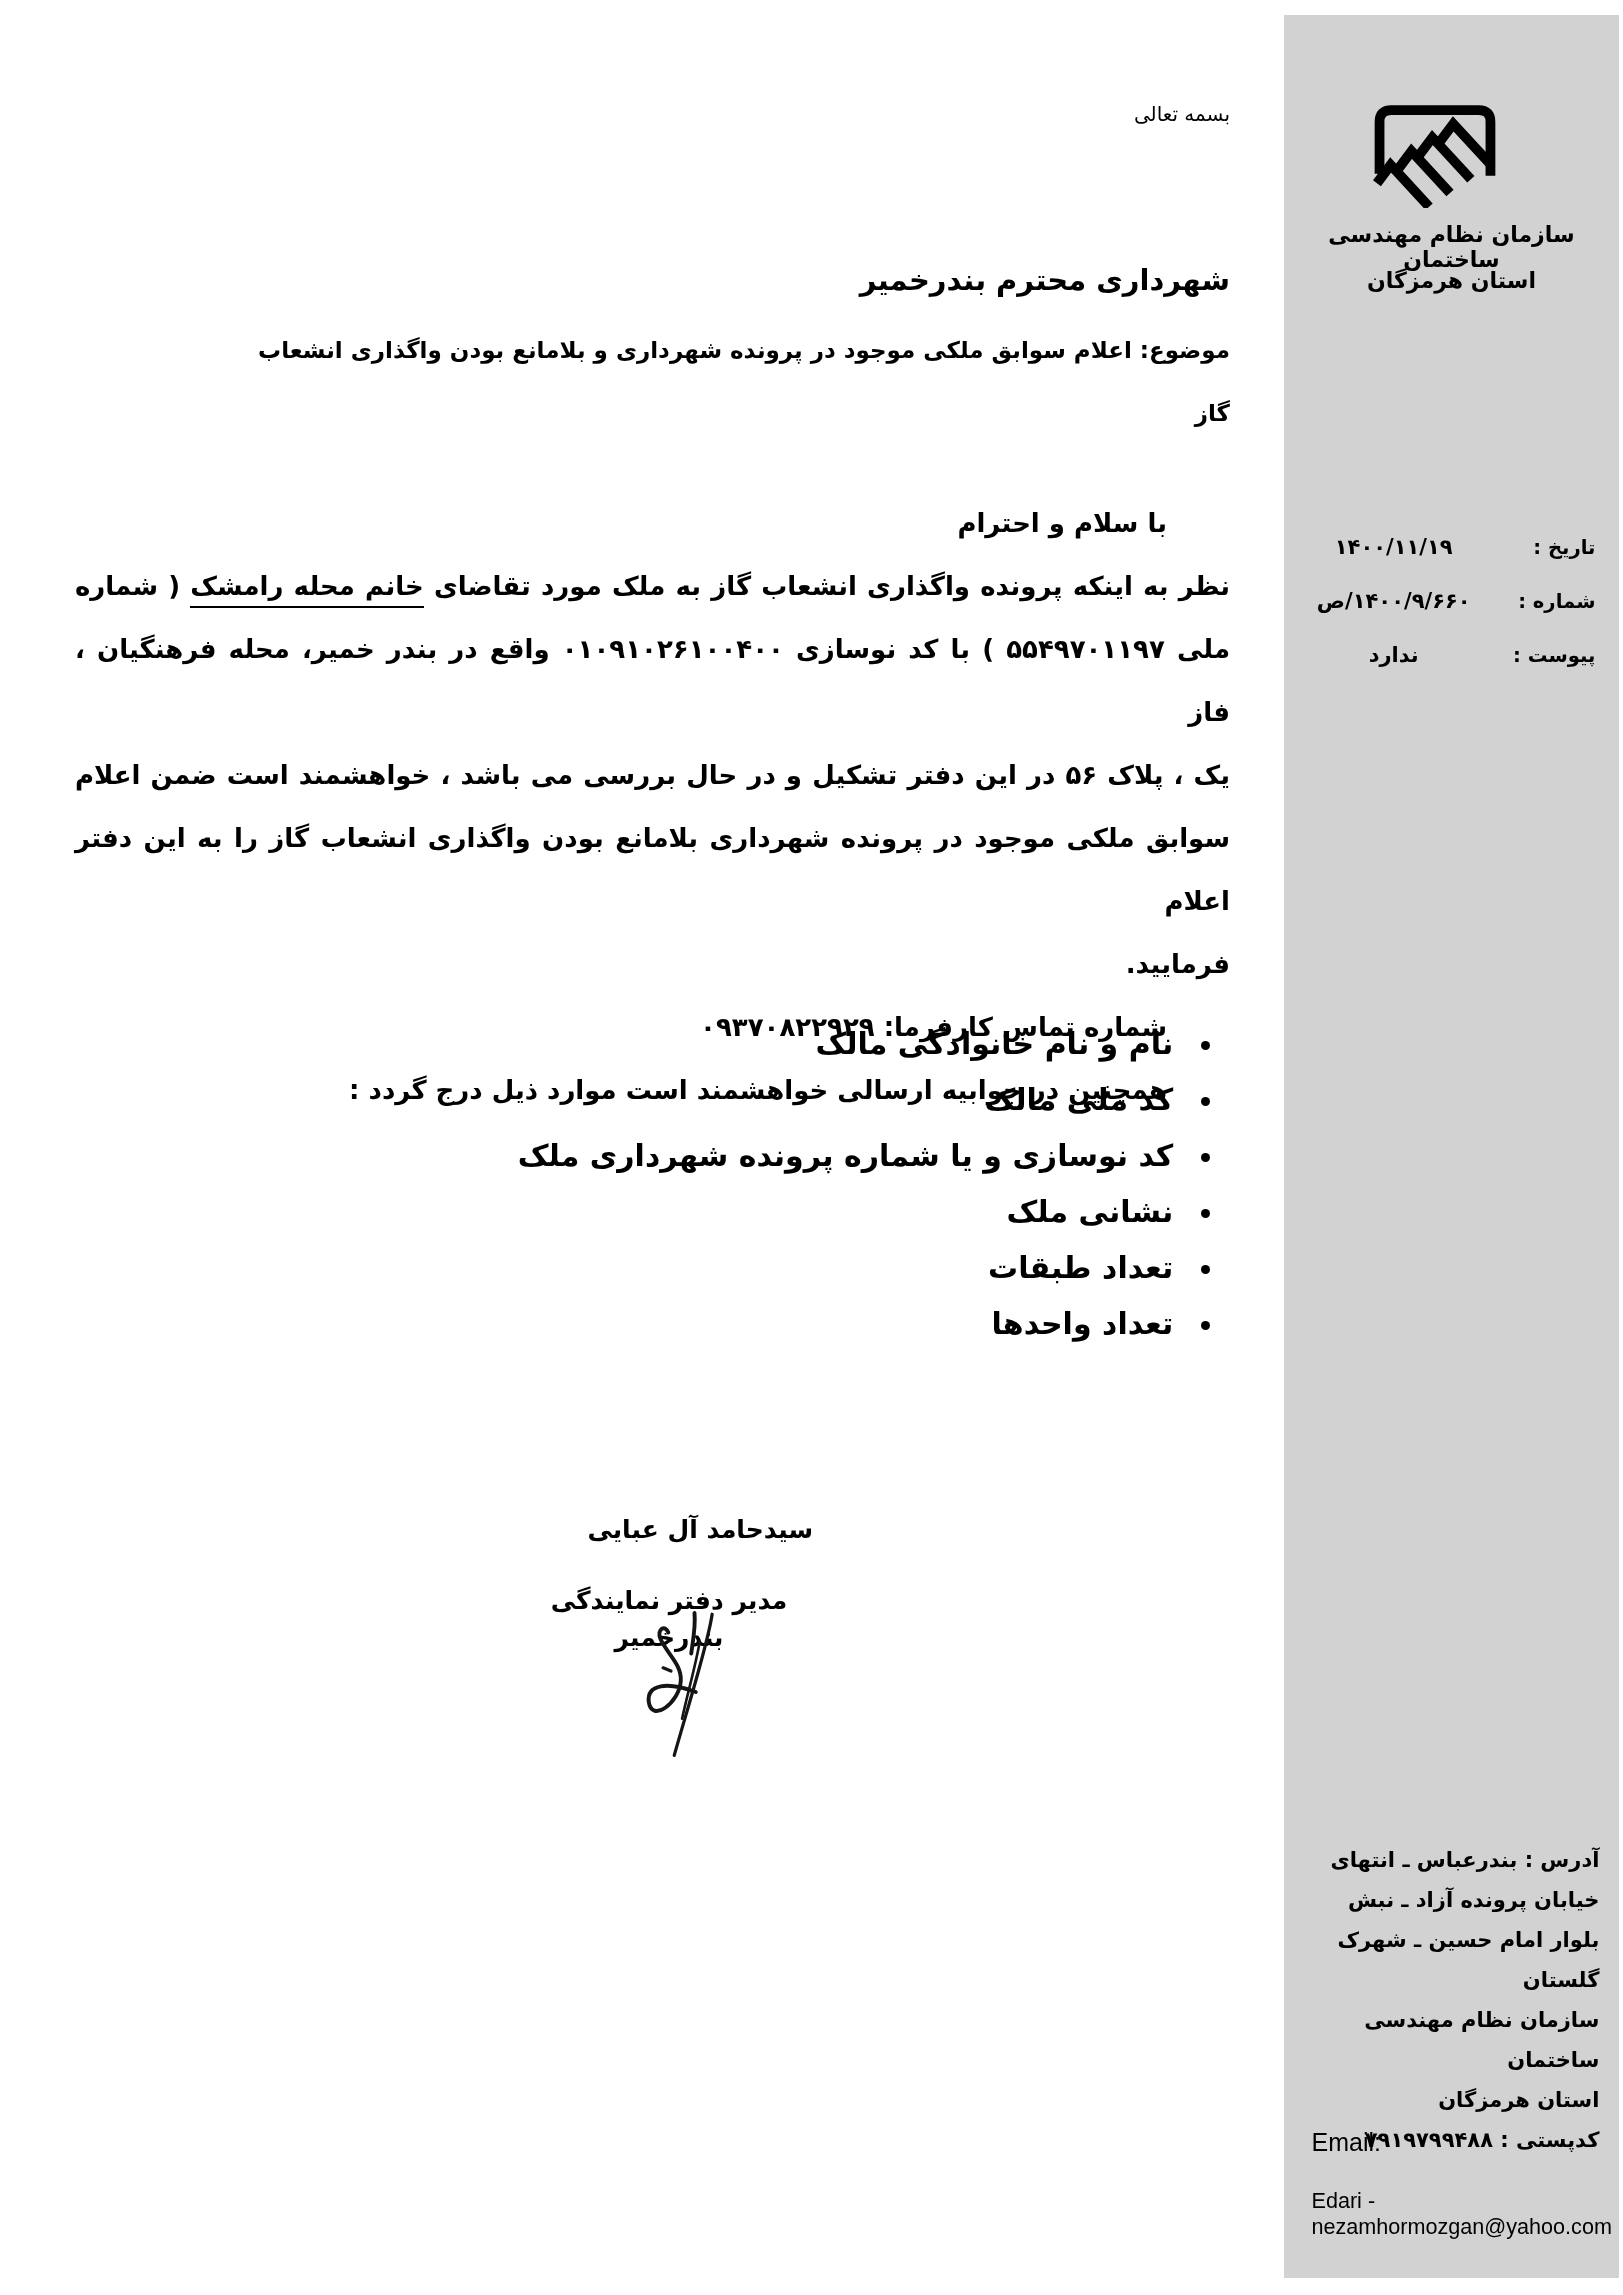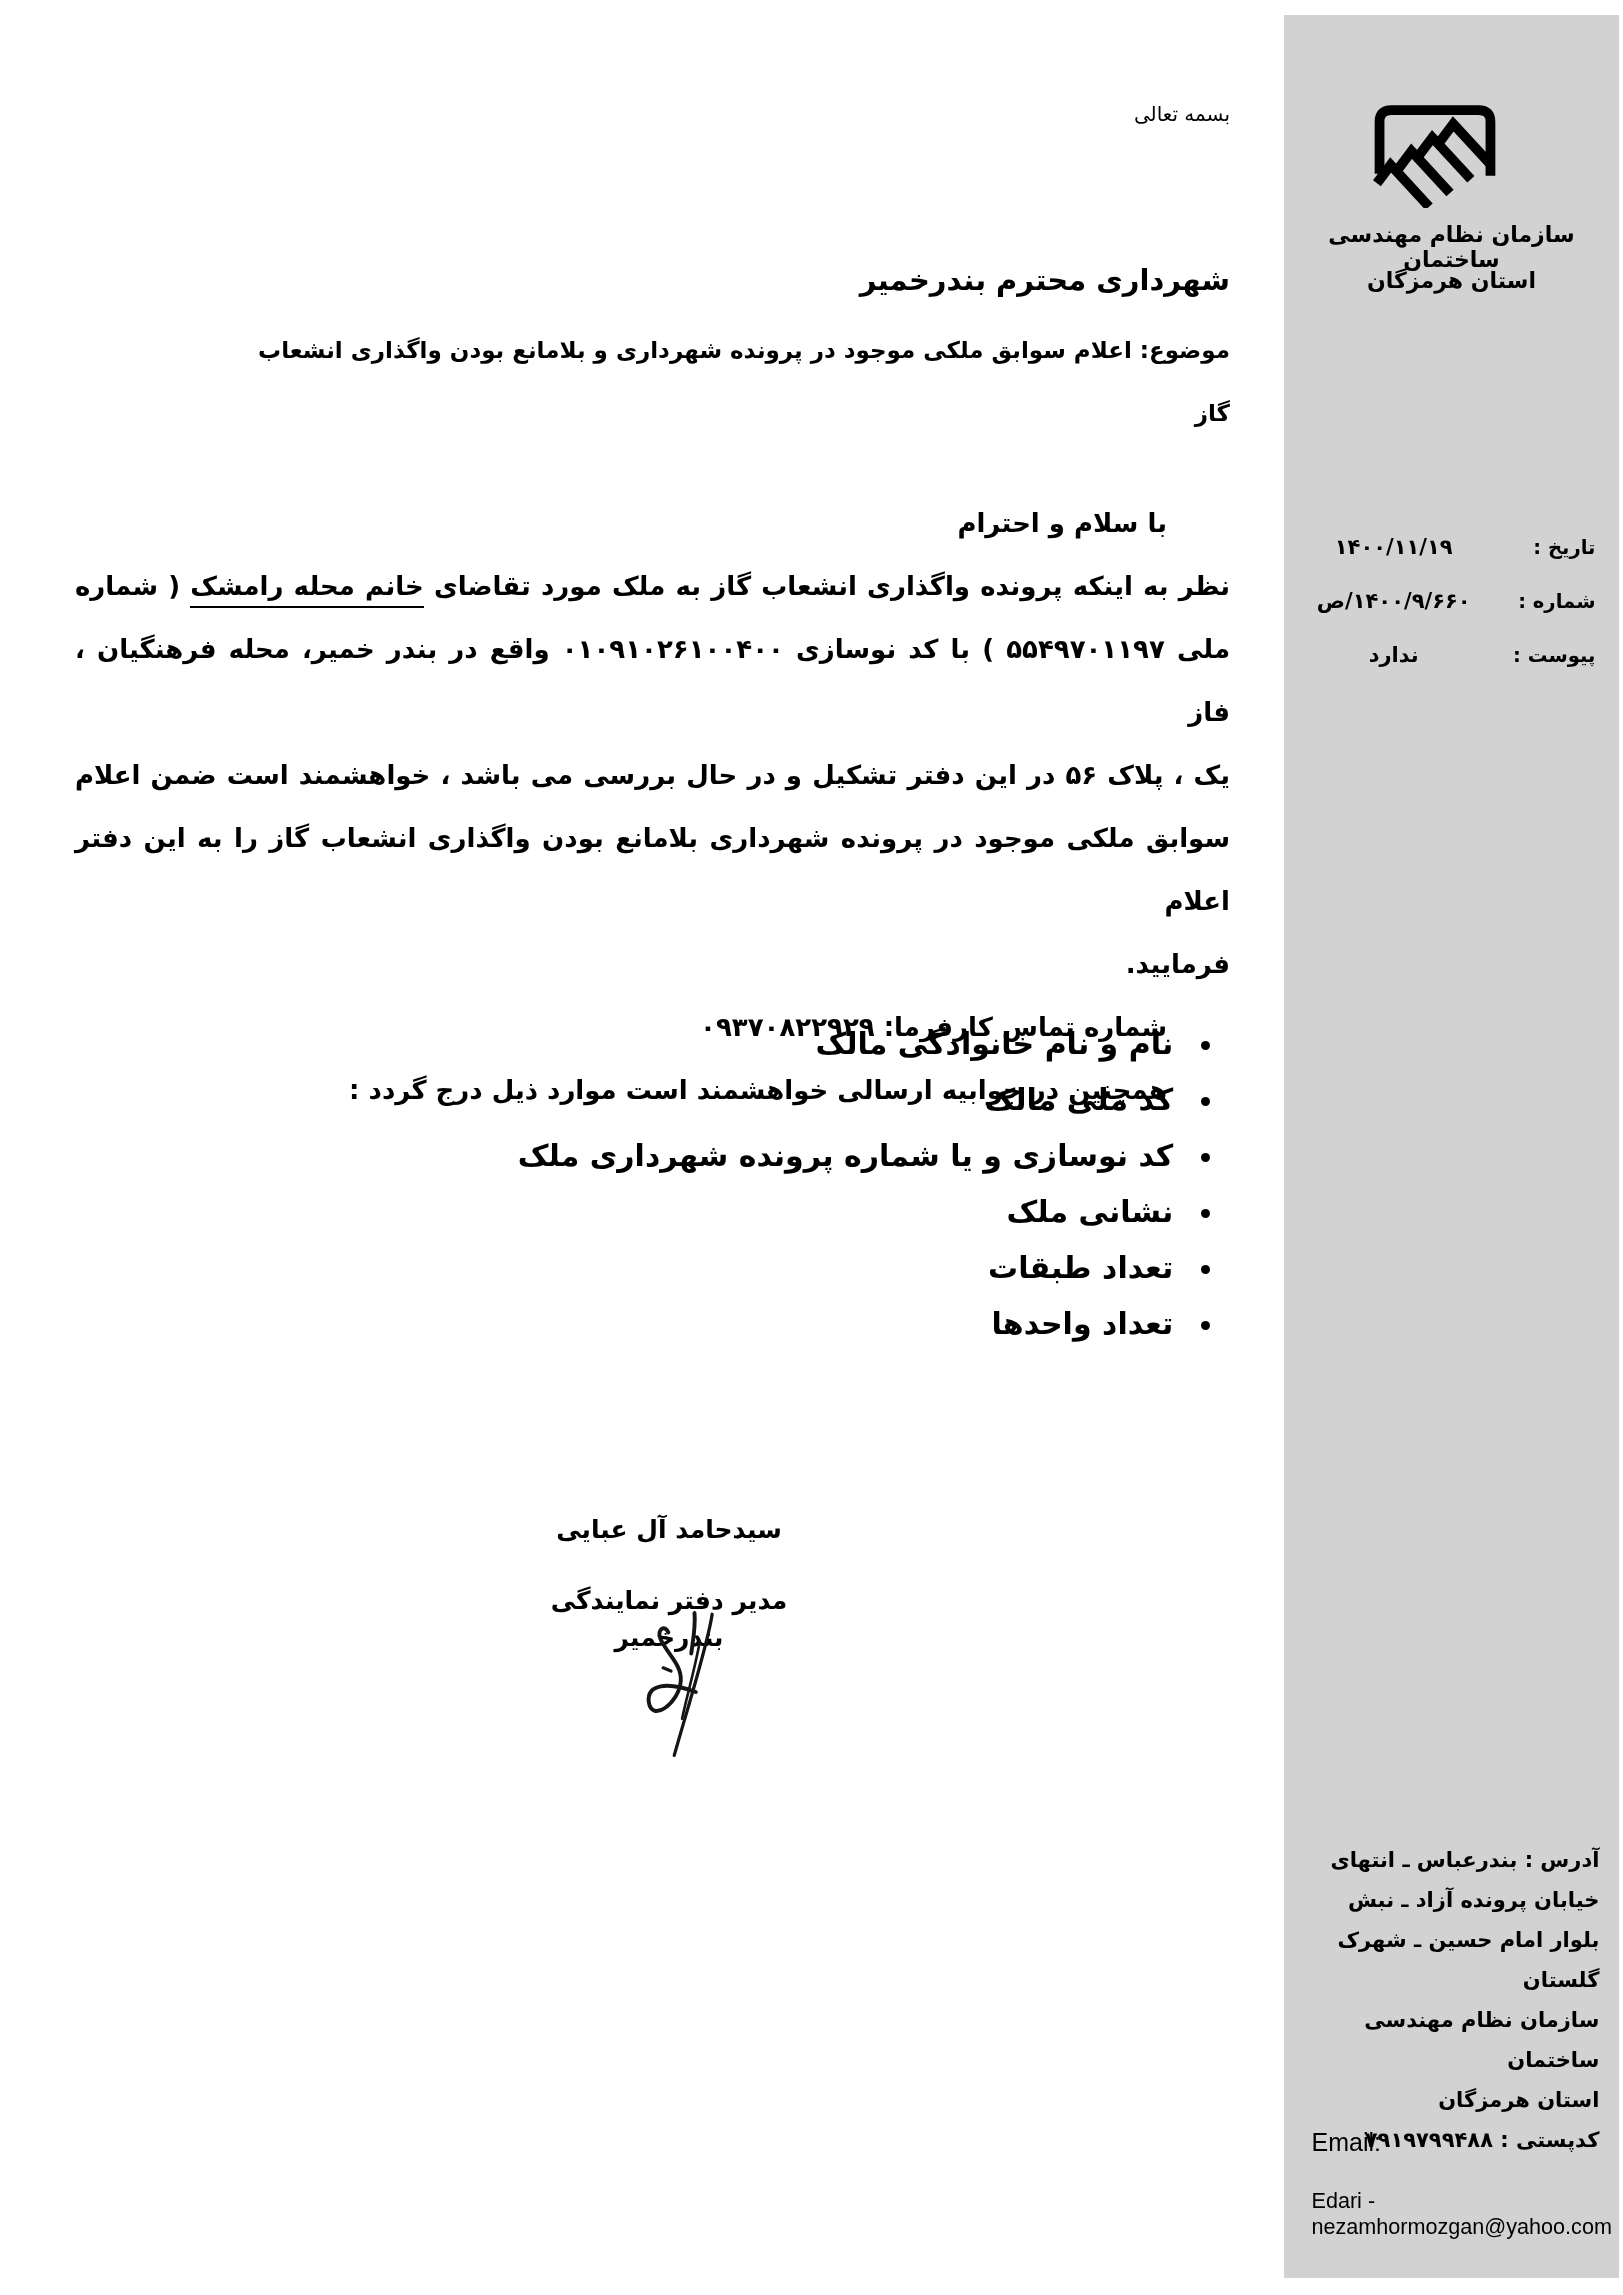--- a/index.html
+++ b/index.html
@@ -29,21 +29,21 @@
   .subject{position:absolute;top:319px;right:0;left:0;text-align:right;font-size:23px;font-weight:bold;line-height:63px;}
   .para{position:absolute;top:492px;left:0;right:0;font-size:26px;font-weight:bold;line-height:63px;}
   .jline{text-align:justify;text-align-last:justify;}
   .rline{text-align:right;}
   .indent{padding-right:63px;}
   .uname{border-bottom:2.6px solid #000;padding-bottom:5.2px;}
   .bullets{position:absolute;top:1016px;right:0;left:0;}
   .bullets ul{margin:0;padding:0 45px 0 0;list-style:disc;}
   .bullets li{font-size:30px;font-weight:bold;line-height:56px;text-align:right;padding-right:11.8px;}
   .sig{position:absolute;top:1511px;left:450px;width:288px;text-align:center;}
-  .sig-name{font-size:25px;font-weight:bold;line-height:37px;}
+  .sig-name{font-size:25px;font-weight:bold;line-height:37px;text-align:right;}
   .sig-title{font-size:25px;font-weight:bold;line-height:37px;margin-top:34px;}
   .scribble{position:absolute;left:562px;top:1605px;width:98px;height:157px;}
 </style>
 </head>
 <body>
 
 <div class="sidebar">
 
   <svg class="logo" viewBox="0 0 190 164">
     <path d="M 10 104 V 32 Q 10 14 28 14 H 162 Q 180 14 180 32 V 107" fill="none" stroke="#000" stroke-width="15" stroke-linecap="square"></path>

